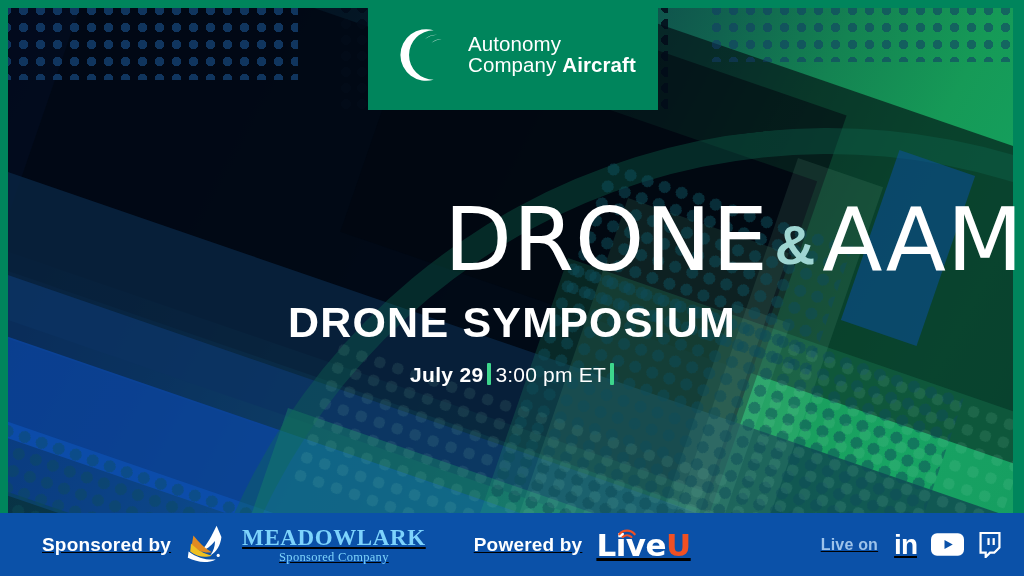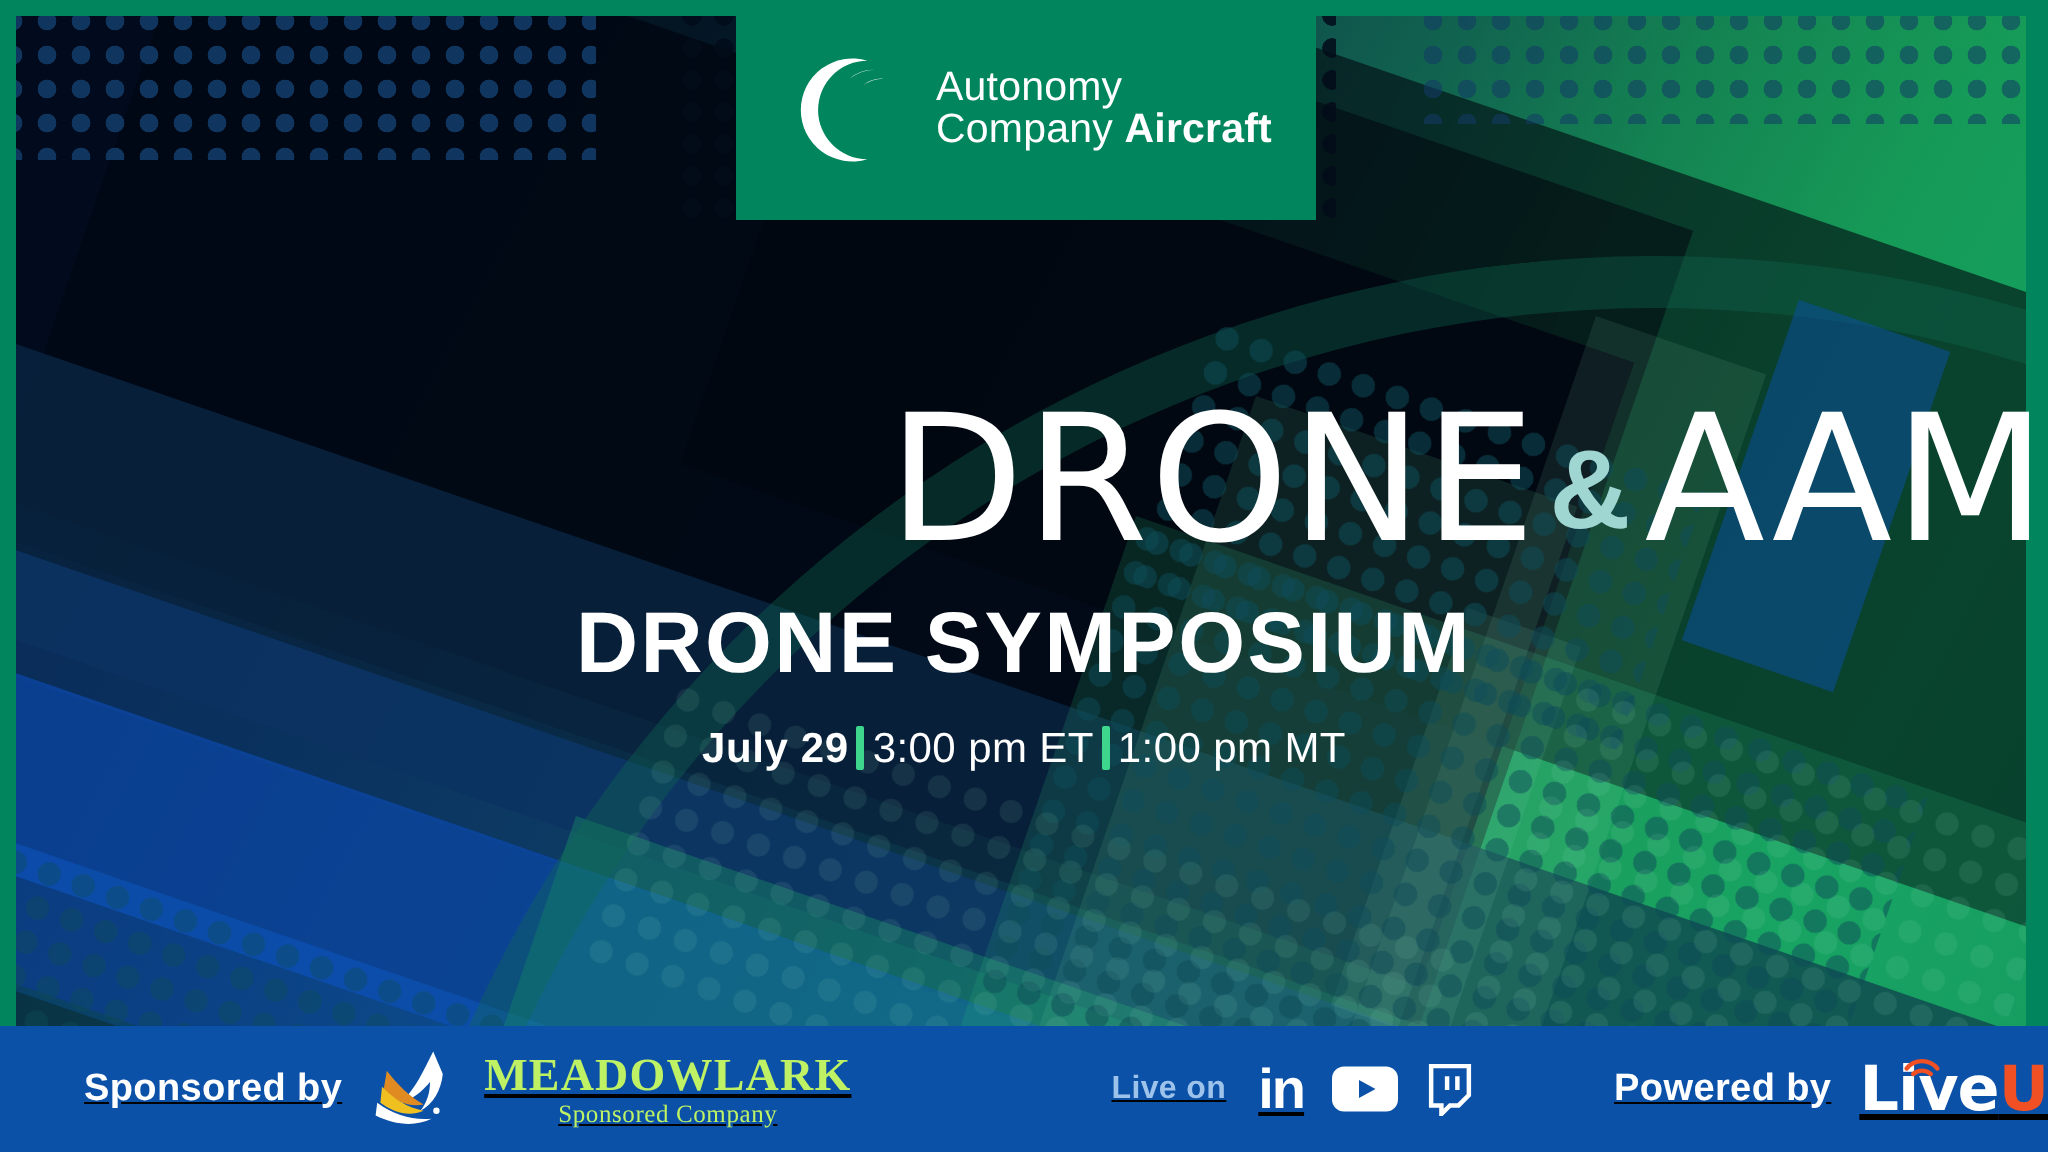--- a/index.html
+++ b/index.html
@@ -163,21 +163,21 @@
   #f-sponsor { margin-left:42px; gap:16px; }
   #f-powered { margin-left:48px; gap:14px; }
   #f-live    { margin-left:auto; margin-right:22px; gap:16px; }
 
   .f-label { color:#ffffff; font-size:19px; font-weight:700; letter-spacing:.2px; }
   .f-label-dim { color:#9dc3ea; font-size:16px; font-weight:700; letter-spacing:.2px; }
 
   
   #ml { display:flex; align-items:center; gap:7px; }
   #ml-mark { width:48px; height:40px; flex:none; }
-  #ml-txt { color:#bef264; font-family:"Liberation Serif", serif; line-height:1; }
+  #ml-txt { color:#7dd3fc; font-family:"Liberation Serif", serif; line-height:1; }
   #ml-name { font-size:23px; font-weight:700; letter-spacing:.6px; }
   #ml-sub  { font-size:12.5px; letter-spacing:.3px; margin-top:2px; text-align:center; }
 
   
   #lu { position:relative; display:flex; align-items:flex-end; }
   #lu-word { font-size:31px; font-weight:700; color:#ffffff; letter-spacing:-.5px;
              font-family:"DejaVu Sans", sans-serif; }
   #lu-u { font-size:31px; font-weight:700; color:#f05023; letter-spacing:-.5px;
           font-family:"DejaVu Sans", sans-serif; }
   #lu-wifi { position:absolute; left:20px; top:-3px; width:22px; height:15px; }
@@ -244,21 +244,20 @@
   </div>
 
   <div id="headline">
     <div id="title"><span>DRONE</span><span class="amp">&amp;</span><span>AAM</span></div>
     <div id="subtitle">DRONE SYMPOSIUM</div>
     <div id="daterow">
       <span class="date">July 29</span>
       <span class="sep"></span>
       <span class="t">3:00 pm ET</span>
       <span class="sep"></span>
-      <span class="t">1:00 pm MT</span>
     </div>
   </div>
 
   <div id="footer">
 
     <div class="f-group" id="f-sponsor">
       <span class="f-label">Sponsored by</span>
       <div id="ml">
         <svg id="ml-mark" viewBox="0 0 120 100">
           <path d="M74 2 C62 26 52 48 34 66 C48 62 60 52 70 40 C70 54 66 66 58 76 C74 68 84 50 86 30 Z" fill="#ffffff"></path>
@@ -267,42 +266,42 @@
           <path d="M4 66 C26 82 48 88 72 86 C52 96 26 94 2 82 Z" fill="#ffffff"></path>
           <circle cx="78" cy="76" r="4" fill="#ffffff"></circle>
         </svg>
         <div id="ml-txt">
           <div id="ml-name">MEADOWLARK</div>
           <div id="ml-sub">Sponsored Company</div>
         </div>
       </div>
     </div>
 
+    <div class="f-group" id="f-powered">
+      <span class="f-label">Powered by</span>
+      <div id="lu">
+        <svg id="lu-wifi" viewBox="0 0 40 26">
+          <path d="M6 18 A18 18 0 0 1 34 18" stroke="#f05023" stroke-width="4" fill="none" stroke-linecap="round"></path>
+          <path d="M12 23 A12 12 0 0 1 28 23" stroke="#f05023" stroke-width="4" fill="none" stroke-linecap="round"></path>
+        </svg>
+        <span id="lu-word">Live</span>
+        <span id="lu-u">U</span>
+      </div>
+    </div>
+
     <div class="f-group" id="f-live">
       <span class="f-label-dim">Live on</span>
       <div class="soc">
         <span id="ic-li">in</span>
         <svg id="ic-yt" viewBox="0 0 44 30">
           <rect x="0" y="0" width="44" height="30" rx="8" fill="#ffffff"></rect>
           <path d="M18 9 L29 15 L18 21 Z" fill="#0b51a8"></path>
         </svg>
         <svg id="ic-tw" viewBox="0 0 28 30">
           <path d="M3 1 H25 V18 L19 24 H14 L9 29 V24 H3 Z" fill="none" stroke="#ffffff" stroke-width="2.6"></path>
           <rect x="11" y="7" width="2.6" height="8" fill="#ffffff"></rect>
           <rect x="17" y="7" width="2.6" height="8" fill="#ffffff"></rect>
         </svg>
       </div>
     </div>
 
-    <div class="f-group" id="f-powered">
-      <span class="f-label">Powered by</span>
-      <div id="lu">
-        <svg id="lu-wifi" viewBox="0 0 40 26">
-          <path d="M6 18 A18 18 0 0 1 34 18" stroke="#f05023" stroke-width="4" fill="none" stroke-linecap="round"></path>
-          <path d="M12 23 A12 12 0 0 1 28 23" stroke="#f05023" stroke-width="4" fill="none" stroke-linecap="round"></path>
-        </svg>
-        <span id="lu-word">Live</span>
-        <span id="lu-u">U</span>
-      </div>
-    </div>
-
   </div>
 </div>
 
 </body></html>

